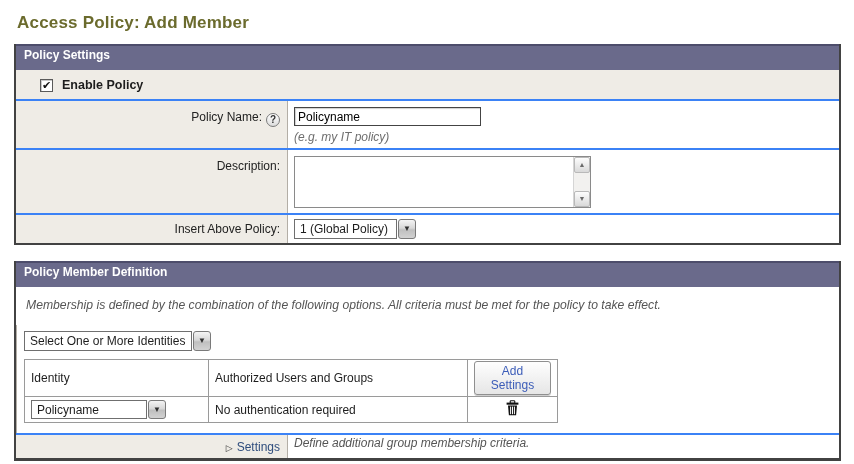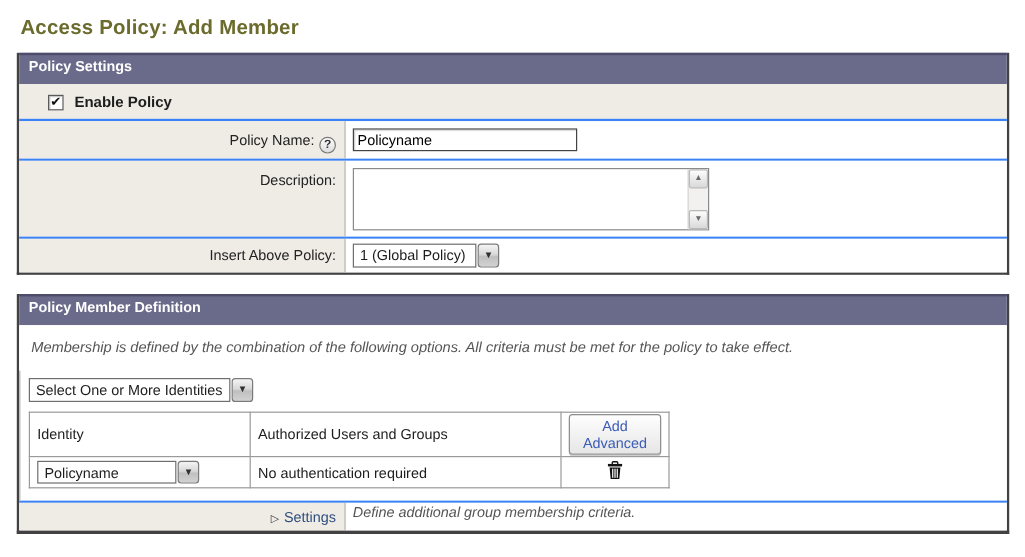--- a/index.html
+++ b/index.html
@@ -82,20 +82,21 @@
     </span>
     <span class="enable-label">Enable Policy</span>
   </div>
 
   <div class="row">
     <div class="label-col" style="padding-top:9px;">
       <span class="label-text">Policy Name:</span><span class="help-icon">?</span>
     </div>
     <div class="value-col" style="padding-top:6px;">
       <input class="text-input" type="text" value="Policyname" style="">
+      <div class="hint">(e.g. my IT policy)</div>
     </div>
   </div>
 
   <div class="row">
     <div class="label-col" style="padding-top:9px;">
       <span class="label-text">Description:</span>
     </div>
     <div class="value-col" style="padding:6px 6px 5px 6px;">
       <div class="fake-textarea">
         <div class="fake-scrollbar">
@@ -130,21 +131,21 @@
         <span class="combo-box" style="min-width:168px;">Select One or More Identities</span>
         <span class="combo-arrow">▼</span>
       </span>
 
       <table class="ident-table">
         <tbody>
             <tr>
           <td class="col-identity">Identity</td>
           <td class="col-auth">Authorized Users and Groups</td>
           <td class="col-action">
-            <button class="add-identity-btn">Add Advanced</button>
+            <button class="add-identity-btn">Add Settings</button>
           </td>
         </tr>
         <tr>
           <td>
             <span class="combo">
               <span class="combo-box" style="min-width:116px; height:19px;">Policyname</span>
               <span class="combo-arrow" style="height:19px; line-height:17px;">▼</span>
             </span>
           </td>
           <td>No authentication required</td>

